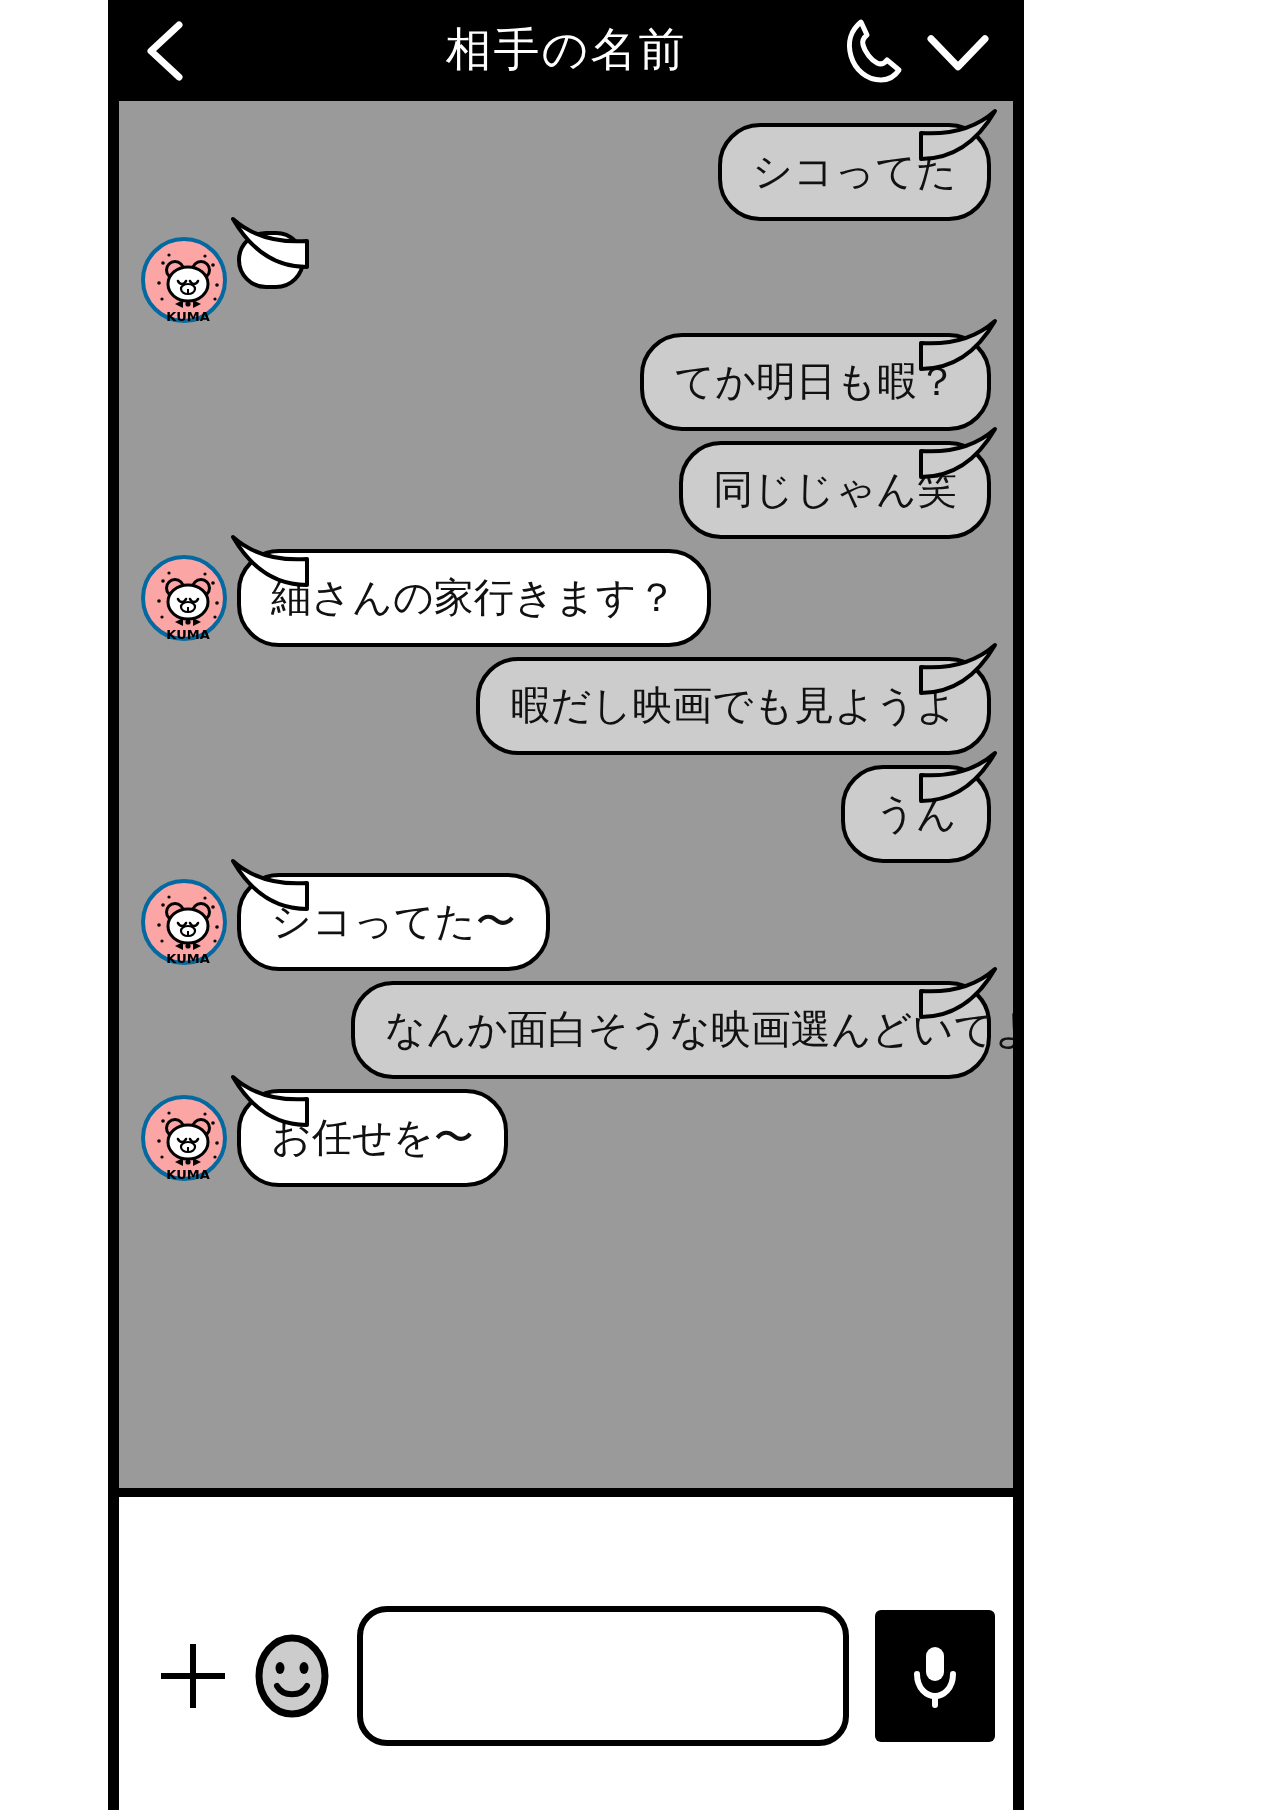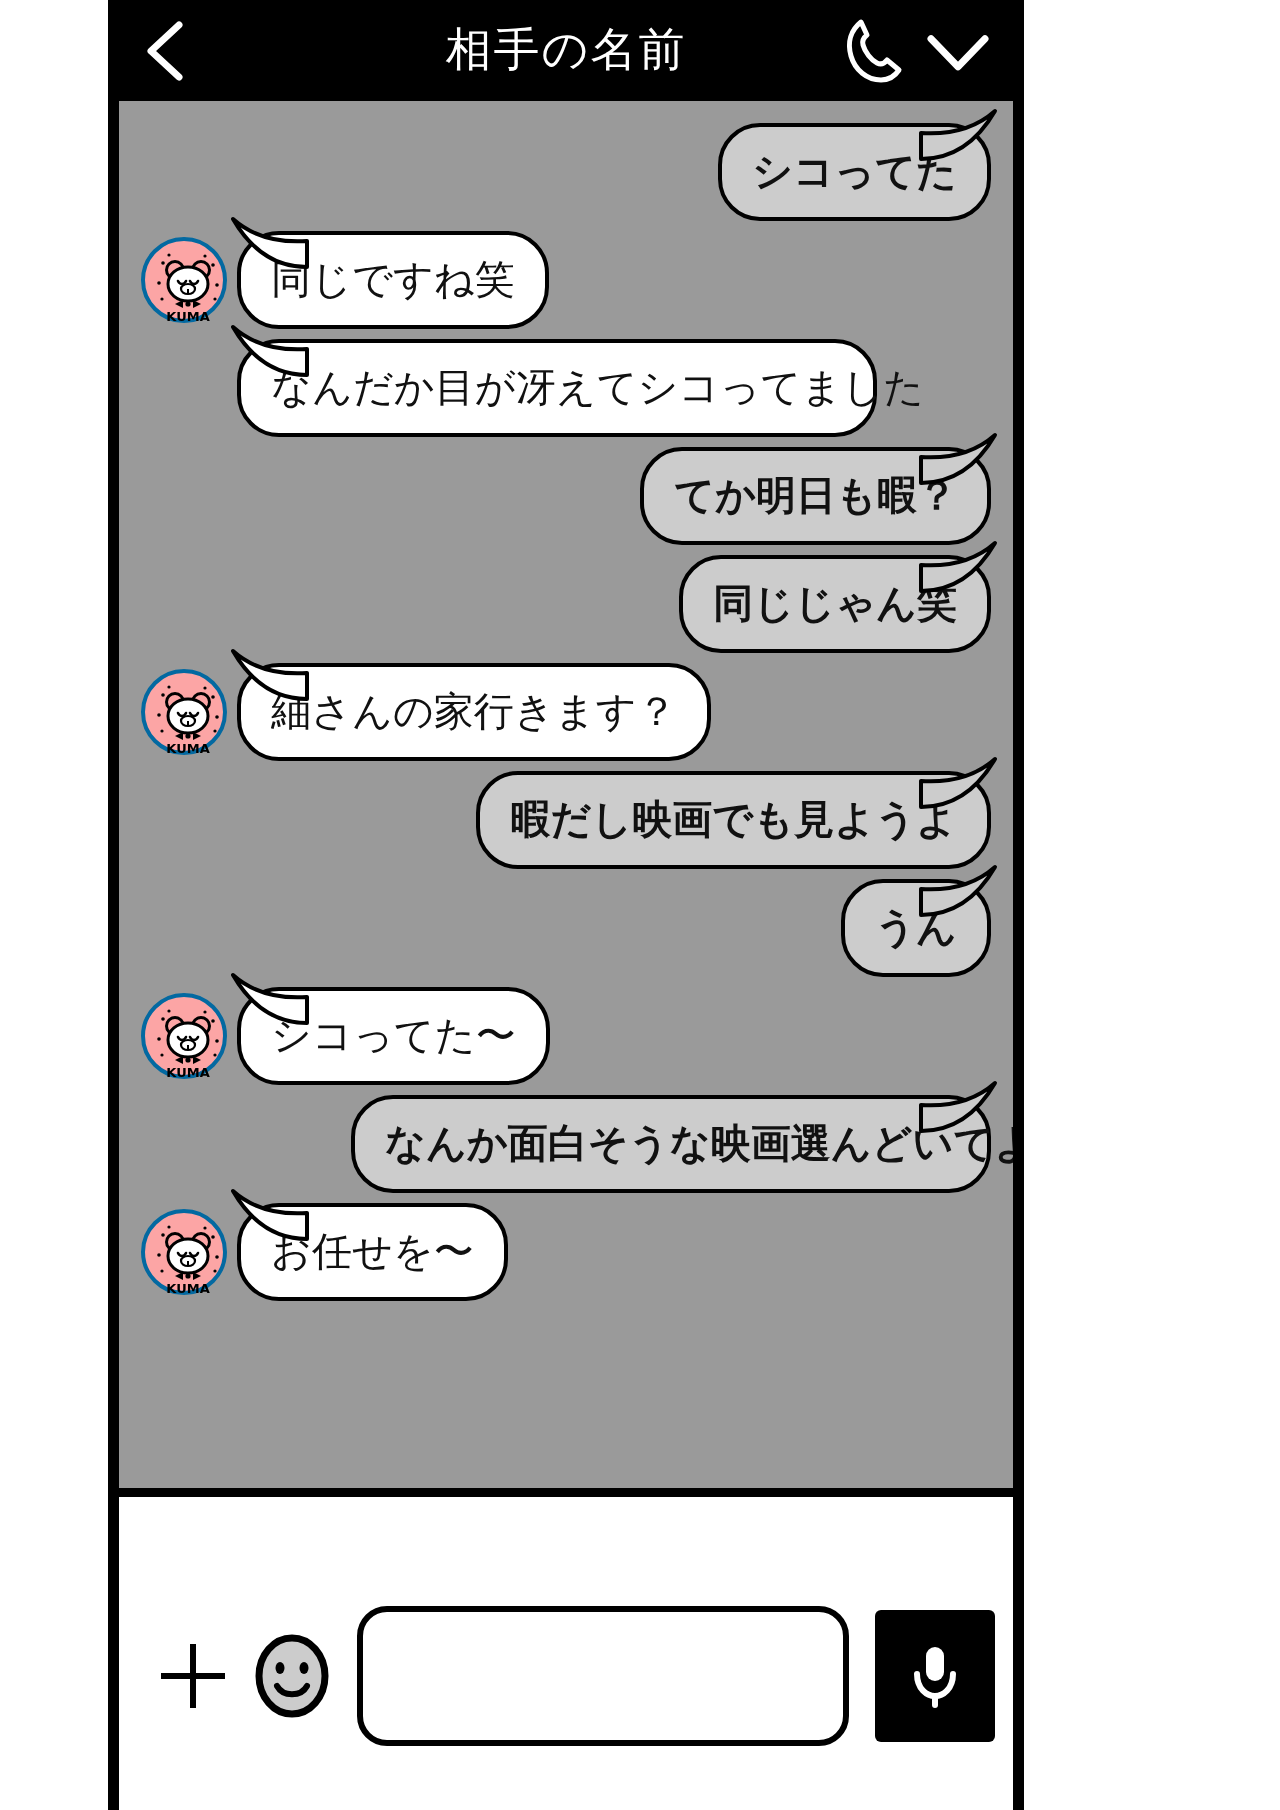--- a/index.html
+++ b/index.html
@@ -71,21 +71,21 @@
     padding: 22px 22px 0 22px;
     overflow: hidden;
   }
 
   .row {
     display: flex;
     align-items: flex-start;
     margin-bottom: 10px;
   }
   .row.left  { justify-content: flex-start; }
-  .row.right { justify-content: flex-end; font-weight: bold; }
+  .row.right { justify-content: flex-end; }
 
   
   .avatar-slot { width: 96px; flex: 0 0 96px; }
   .avatar {
     width: 86px; height: 86px;
     border-radius: 50%;
     background: #fca5a5;
     border: 4px solid #0369a1;
     position: relative;
     margin-top: 6px;
@@ -211,27 +211,21 @@
                 <circle cx="24" cy="14" r="1.6" fill="#000"></circle>
                 <circle cx="60" cy="15" r="1.6" fill="#000"></circle>
                 <circle cx="17" cy="58" r="1.6" fill="#000"></circle>
                 <circle cx="70" cy="58" r="1.6" fill="#000"></circle>
                 <text x="43" y="80" font-size="13" font-family="DejaVu Sans, sans-serif" font-weight="bold" text-anchor="middle" fill="#000">KUMA</text>
               </svg>
             </div>
           </div>
           <div class="bubble in"><svg class="tail l" viewBox="0 0 86 60">
               <path d="M82 54 C58 54 30 44 8 6 C26 22 52 30 82 28 Z" fill="#ffffff" stroke="#000" stroke-width="4" stroke-linejoin="round"></path>
-            </svg><span>同じですね笑</span></div>
-        </div>
-        <div class="row left">
-          <div class="avatar-slot"></div>
-          <div class="bubble in"><svg class="tail l" viewBox="0 0 86 60">
-              <path d="M82 54 C58 54 30 44 8 6 C26 22 52 30 82 28 Z" fill="#ffffff" stroke="#000" stroke-width="4" stroke-linejoin="round"></path>
-            </svg><span>なんだか目が冴えてシコってました</span></div>
+            </svg></div>
         </div>
         <div class="row right">
           <div class="bubble out"><svg class="tail r" viewBox="0 0 86 60">
               <path d="M4 54 C28 54 56 44 78 6 C60 22 34 30 4 28 Z" fill="#cccccc" stroke="#000" stroke-width="4" stroke-linejoin="round"></path>
             </svg><span>てか明日も暇？</span></div>
         </div>
         <div class="row right">
           <div class="bubble out"><svg class="tail r" viewBox="0 0 86 60">
               <path d="M4 54 C28 54 56 44 78 6 C60 22 34 30 4 28 Z" fill="#cccccc" stroke="#000" stroke-width="4" stroke-linejoin="round"></path>
             </svg><span>同じじゃん笑</span></div>

